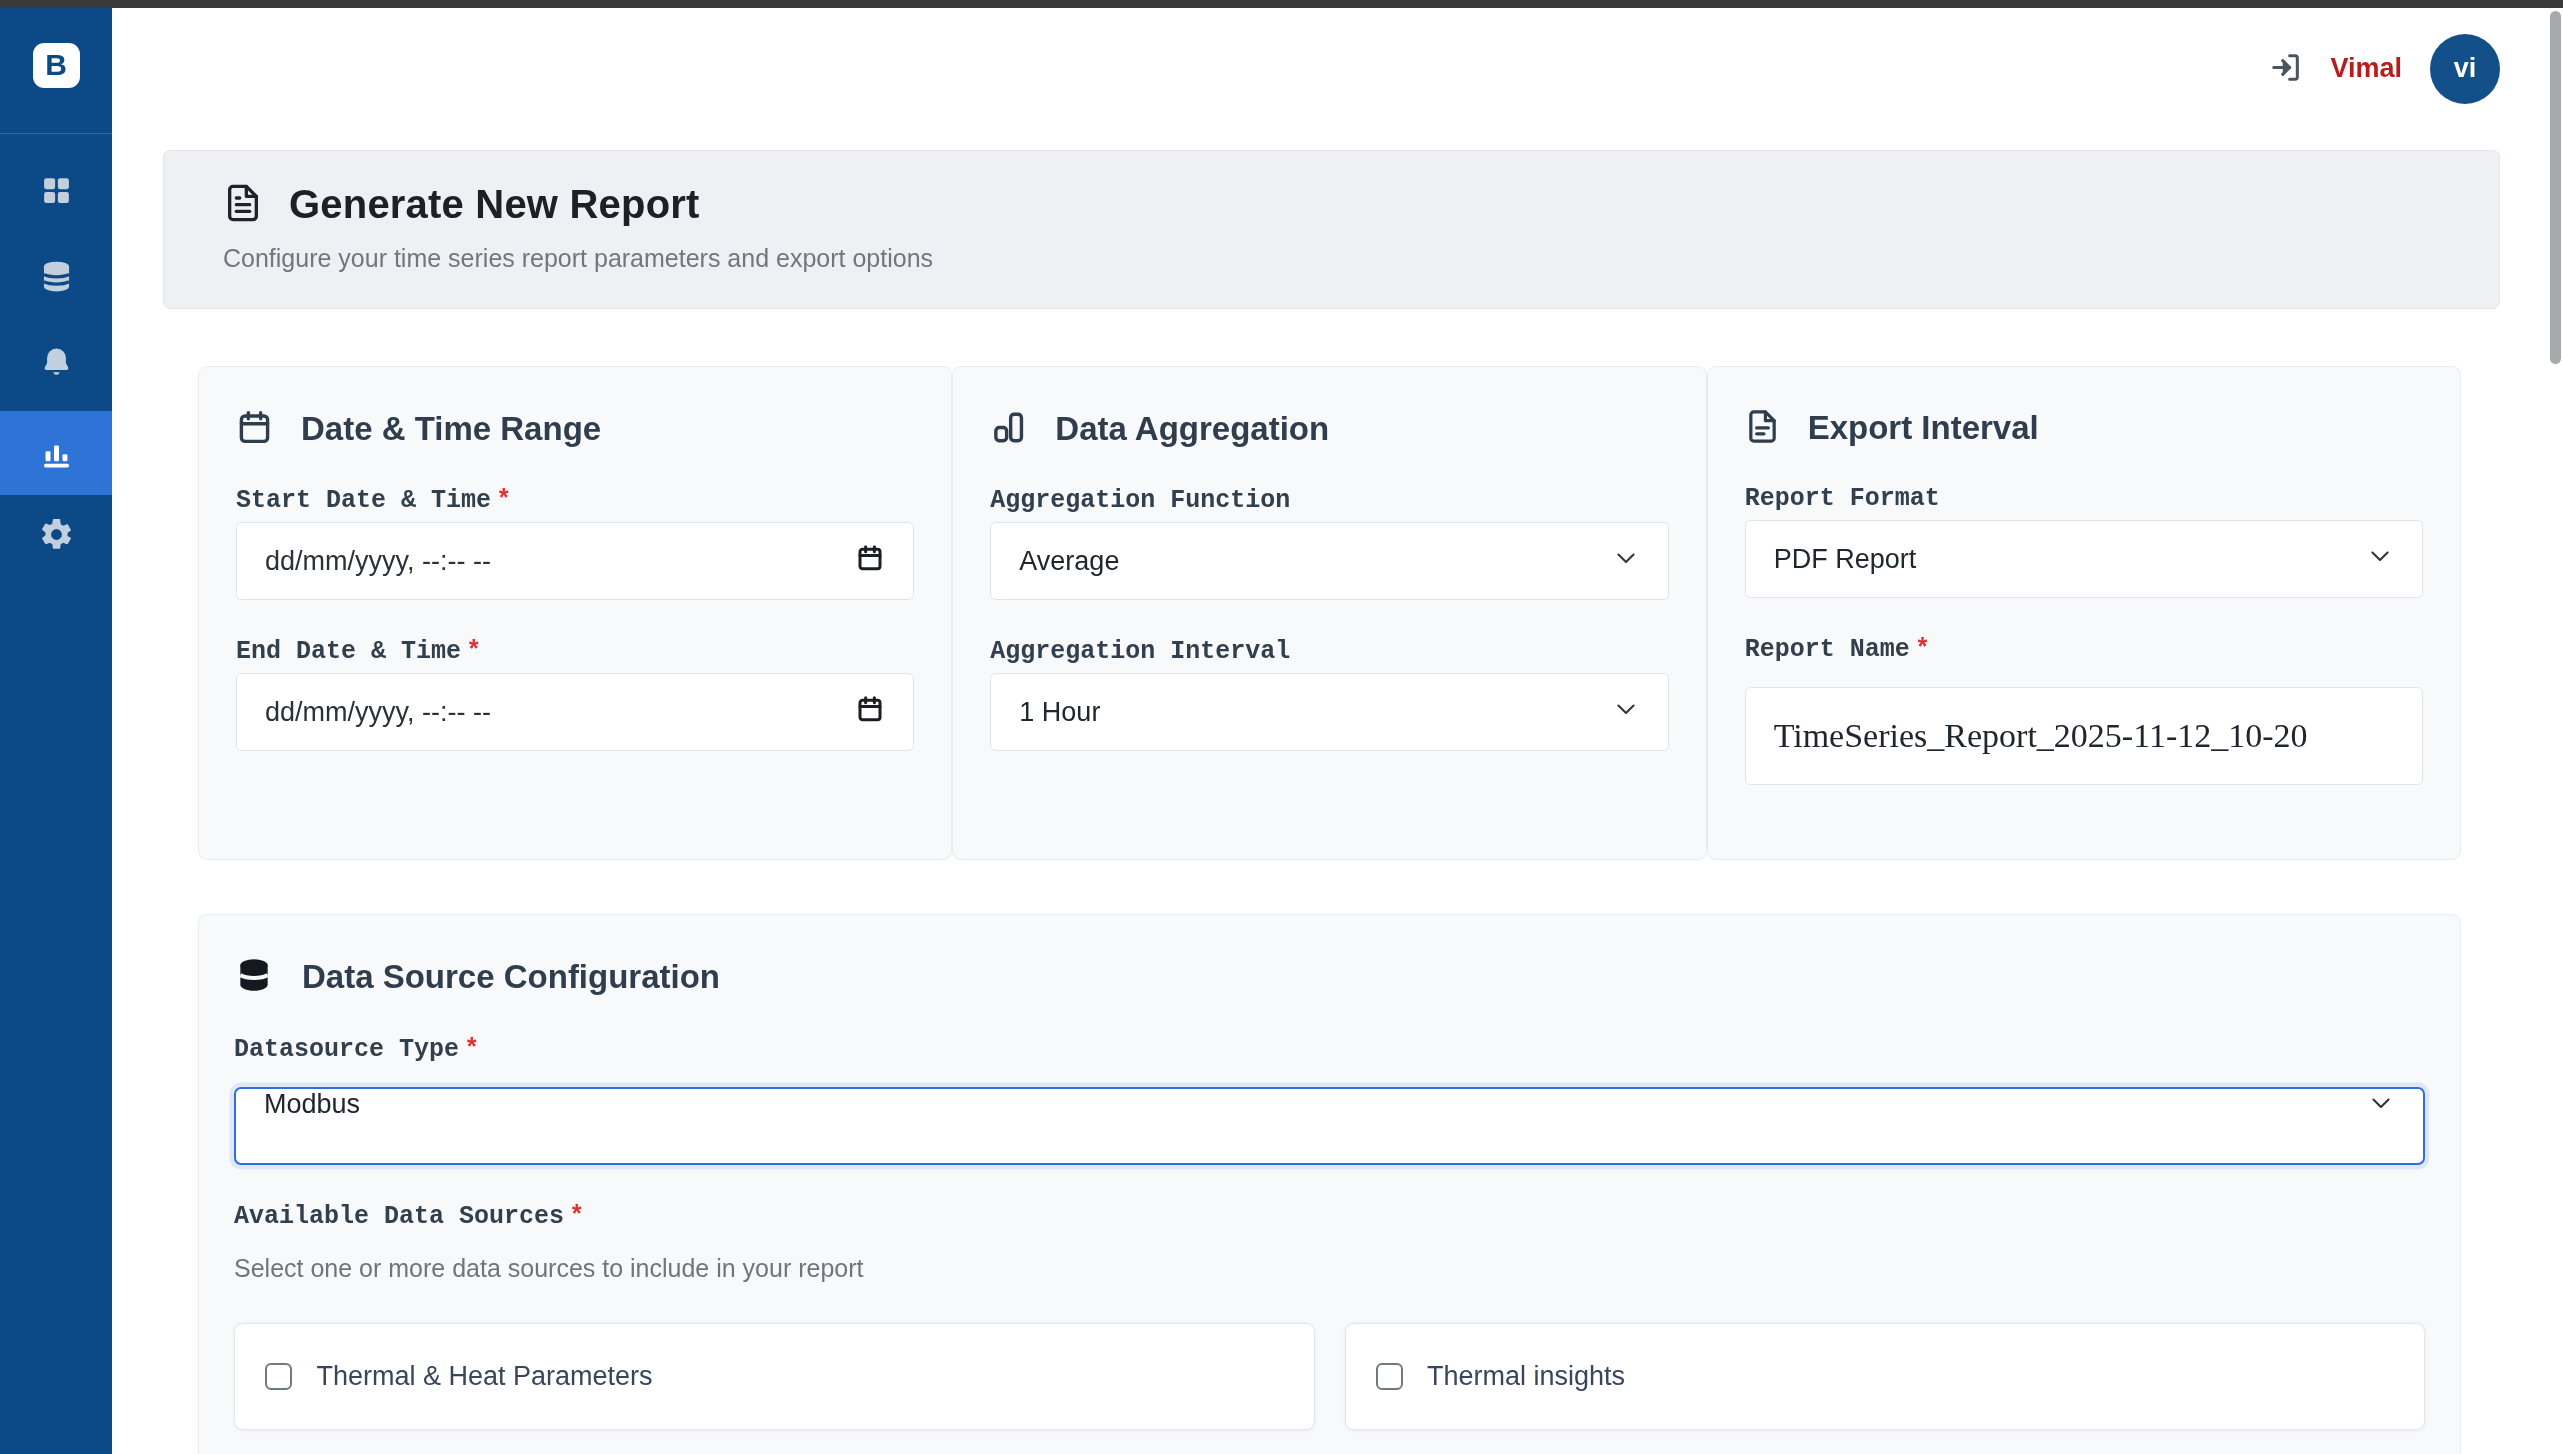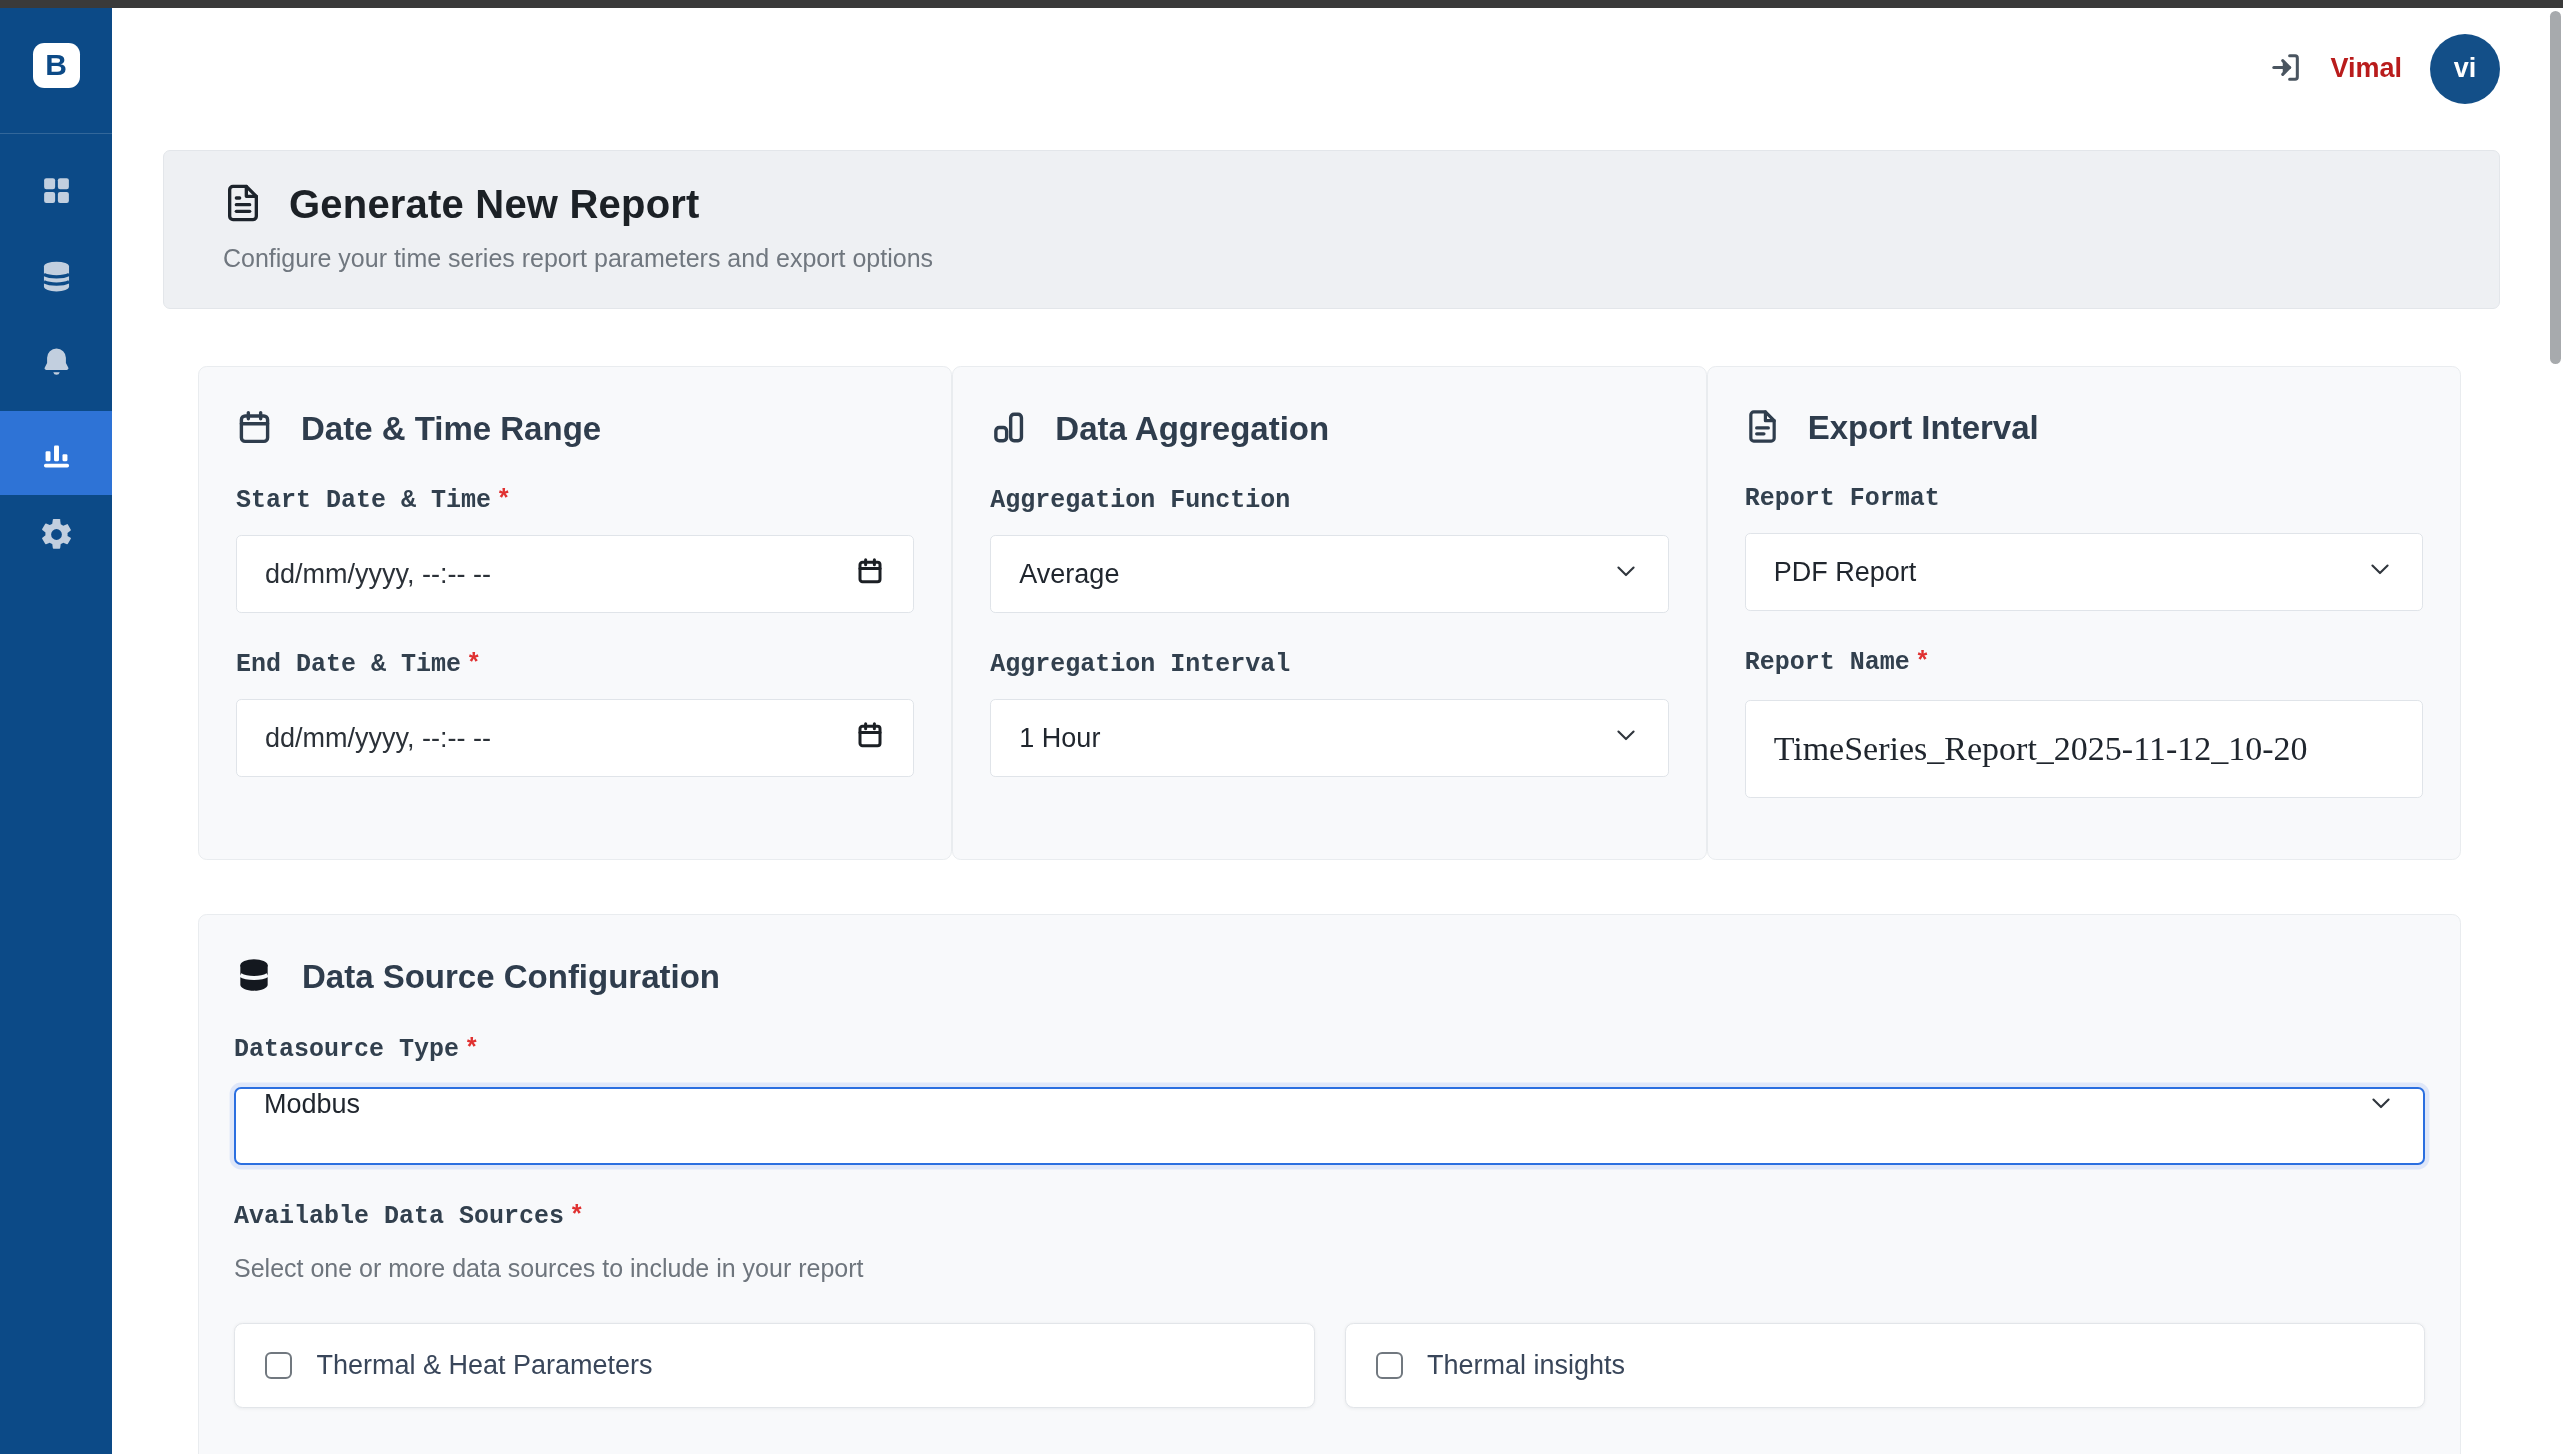--- a/index.html
+++ b/index.html
@@ -48,37 +48,37 @@
 
   .section { padding:57px 39px 0 35px; }
 
   .cards-row { display:flex; }
   .card { flex:1; background:#f8f9fb; border:1.7px solid #e9ecef; border-radius:8.7px;
           height:494px; padding:42px 37px; }
   .card-title-row { display:flex; align-items:center; gap:28px; color:#2f3d4d; }
   .card-title { font-size:33px; font-weight:700; }
   .field-label { margin-top:37px; font-size:25px; font-weight:600; color:#32404e;font-family:Liberation Mono, monospace; }
   .req { color:#e03131; margin-left:5.2px; }
-  .inputbox { margin-top:20px; height:78px; background:#ffffff; border:1.7px solid #e0e4e9; border-radius:5.2px;
+  .inputbox { margin-top:7px; height:78px; background:#ffffff; border:1.7px solid #e0e4e9; border-radius:5.2px;
               display:flex; align-items:center; justify-content:space-between; padding:0 28px;
               font-size:27px; color:#20262e; cursor:pointer; }
   .inputbox .ph { color:#2b3138; }
   input.textbox { margin-top:23px; width:100%; height:98px; background:#fff; border:1.7px solid #e0e4e9;
                   border-radius:5.2px; padding:0 28px; font-size:34px; color:#20262e;
                   font-family:Liberation Serif, serif; }
 
   
   .ds-card { margin-top:54px; background:#f8f9fb; border:1.7px solid #e9ecef; border-radius:8.7px;
              padding:40px 35px 227px 35px; }
   .ds-select { margin-top:23px; height:78px; background:#fff; border:2.6px solid #2b6fe0; border-radius:7px;
                box-shadow:0 0 0 4.4px rgba(70,130,240,0.14); display:flex; 
                justify-content:space-between; padding:0 28px; font-size:27px; color:#20262e; cursor:pointer; }
   .ds-hint { margin-top:23px; font-size:25px; color:#6e757d; }
   .options-row { margin-top:40px; display:flex; gap:30px; }
-  .option-card { flex:1; height:85px; background:#ffffff; border:1.7px solid #e2e5e9; border-radius:8.7px;
+  .option-card { flex:1; height:107px; background:#ffffff; border:1.7px solid #e2e5e9; border-radius:8.7px;
                  box-shadow:0 0.9px 3.5px rgba(20,30,40,0.06); display:flex; align-items:center; gap:24.4px;
                  padding:0 30px; cursor:pointer; }
   .checkbox { width:27px; height:27px; border:2.6px solid #71787f; border-radius:6.1px; background:#fff; flex:0 0 auto; }
   .option-label { font-size:27px; color:#39465a; }
 </style>
 </head>
 <body>
 
 <div class="page">
   <div class="topstrip"></div>

